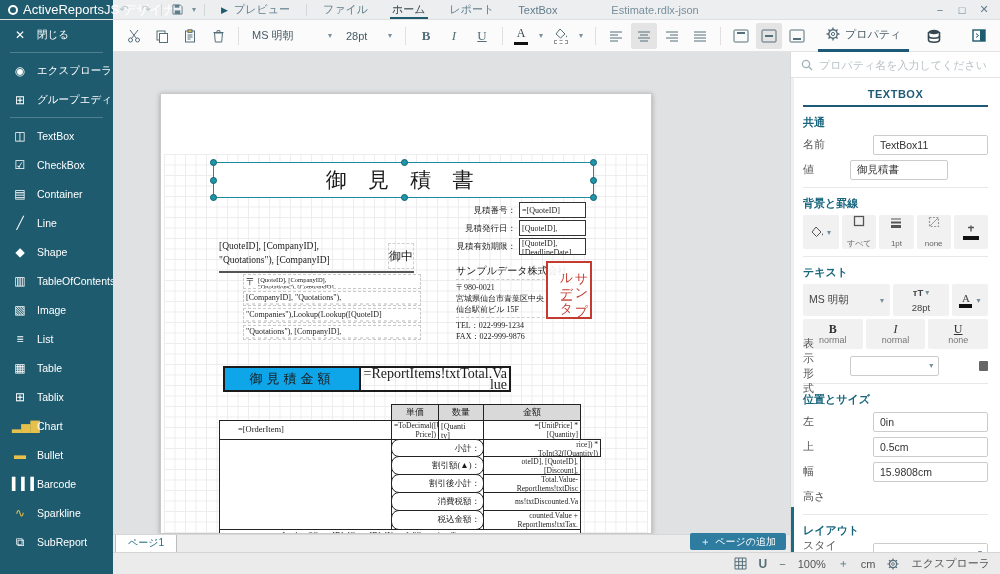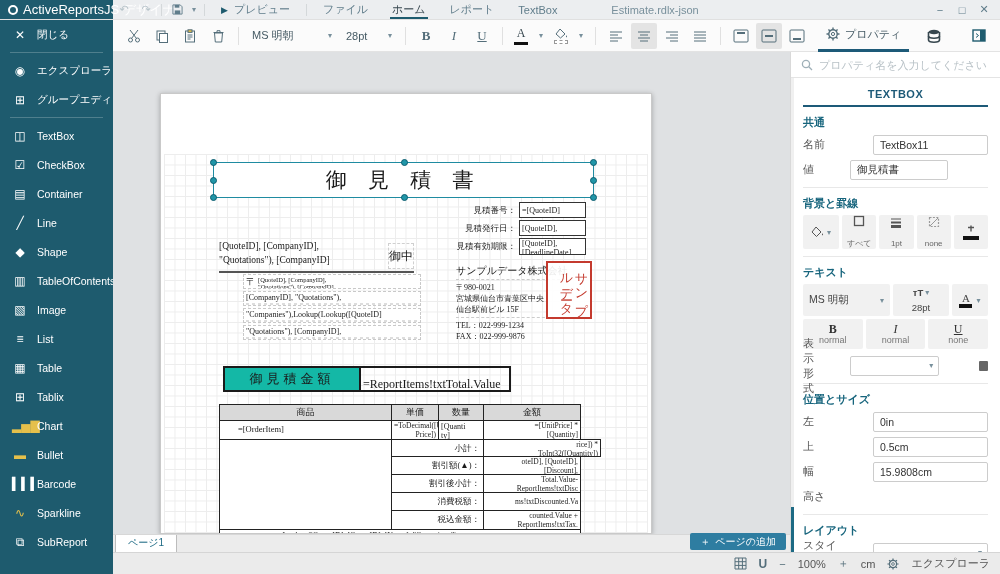--- a/index.html
+++ b/index.html
@@ -63,27 +63,27 @@
   .onorific { font-size:12px; line-height:24px; text-align:center; border:1px dashed #d0d0d0; }
   .cust-underline { border-top:2px solid #555; }
   .cust-row { border:1px dashed #c9c9c9; background:#fff; overflow:hidden; font-size:8px; line-height:9px; padding:1px 2px; }
   .cust-row .tiny { font-size:6.5px; line-height:7px; }
   .clip-line { height:4px; margin-top:1px; background:repeating-linear-gradient(90deg,#bbb 0 3px,transparent 3px 6px); opacity:.5; }
   .co-name { font-size:10px; }
   .co-addr { border-top:1px dashed #ccc; border-bottom:1px dashed #ccc; font-size:8px; line-height:11px; padding:2px 0; }
   .co-tel { font-size:8px; line-height:11px; }
   .stamp { border:2px solid #c43a2e; color:#c43a2e; writing-mode:vertical-rl; font-size:13px; line-height:15px; padding:1px; overflow:hidden; background:rgba(255,255,255,.9); }
   .total-box { left:62px; top:272px; width:288px; height:26px; border:2px solid #1a1a1a; display:flex; }
-  .total-label { width:136px; background:#14b8a6; border-right:2px solid #1a1a1a; text-align:center; font-size:13px; letter-spacing:4px; line-height:22px; }
-  .total-val { flex:1; font-size:12px; line-height:11px; text-align:left; word-break:break-all; padding:11px 2px; overflow:hidden; }
+  .total-label { width:136px; background:#0ea5e9; border-right:2px solid #1a1a1a; text-align:center; font-size:13px; letter-spacing:4px; line-height:22px; }
+  .total-val { flex:1; font-size:14px; line-height:11px; text-align:right; word-break:break-all; padding:0 2px; overflow:hidden; }
   .cell { position:absolute; border:1px solid #222; background:#fff; overflow:hidden; }
   .cell.hd { background:#d9d9d9; text-align:center; font-size:9px; line-height:15px; }
   .expr { font-size:7.5px; line-height:8.5px; white-space:pre-line; padding:1px 2px; }
   .r { text-align:right; }
-  .sum-label { text-align:right; font-size:8.5px; line-height:16px; padding-right:3px; }
+  .sum-label { text-align:right; font-size:8.5px; line-height:16px; padding-right:3px;border-radius:8px; }
   .foot-cell { font-size:8px; line-height:10px; padding:1px 2px 0 58px; white-space:nowrap; }
 
   
   .panel { position:relative; width:210px; flex:0 0 auto; background:#fff; border-left:1px solid #d9d9d9; overflow:hidden; font-size:11px; color:#555; }
   .pscroll { position:absolute; left:0; top:26px; bottom:0; width:3px; background:#f0f0f0; }
   .pthumb { position:absolute; left:0; bottom:0; width:3px; height:45px; background:#1d6a84; }
   .search-row { height:26px; display:flex; align-items:center; gap:6px; padding:0 10px; border-bottom:1px solid #e4e4e4; }
   .search-row input { border:none; outline:none; flex:1; font-size:11px; color:#444; font-family:"Liberation Sans",sans-serif; }
   .search-row input::placeholder { color:#b9c2c7; }
   .type-hd { margin:6px 12px 0; text-align:center; font-weight:bold; font-size:11px; color:#1d5a78; letter-spacing:.5px; padding:4px 0 5px; border-bottom:2px solid #1d5a78; }
@@ -425,21 +425,20 @@
           <div>TEL：022-999-1234</div>
           <div>FAX：022-999-9876</div>
         </div>
         <div class="abs stamp" style="left:385px;top:167px;width:46px;height:58px">サンプルデータ株式会社</div>
 
         <div class="abs total-box">
           <div class="total-label">御見積金額</div>
           <div class="total-val">=ReportItems!txtTotal.Value</div>
         </div>
 
-        <div class="cell hd" style="left:58px;top:310px;width:173px;height:17px">商品</div>
         <div class="cell hd" style="left:230px;top:310px;width:48px;height:17px">単価</div>
         <div class="cell hd" style="left:277px;top:310px;width:46px;height:17px">数量</div>
         <div class="cell hd" style="left:322px;top:310px;width:98px;height:17px">金額</div>
 
         <div class="cell" style="left:58px;top:326px;width:173px;height:20px;font-size:8.5px;line-height:17px;padding:0 18px">=[OrderItem]</div>
         <div class="cell expr r" style="left:230px;top:326px;width:48px;height:20px">=ToDecimal([Unit
 Price])</div>
         <div class="cell expr" style="left:277px;top:326px;width:46px;height:20px;font-size:8px;line-height:9px">[Quanti
 ty]</div>
         <div class="cell expr r" style="left:322px;top:326px;width:98px;height:20px">=[UnitPrice] *

